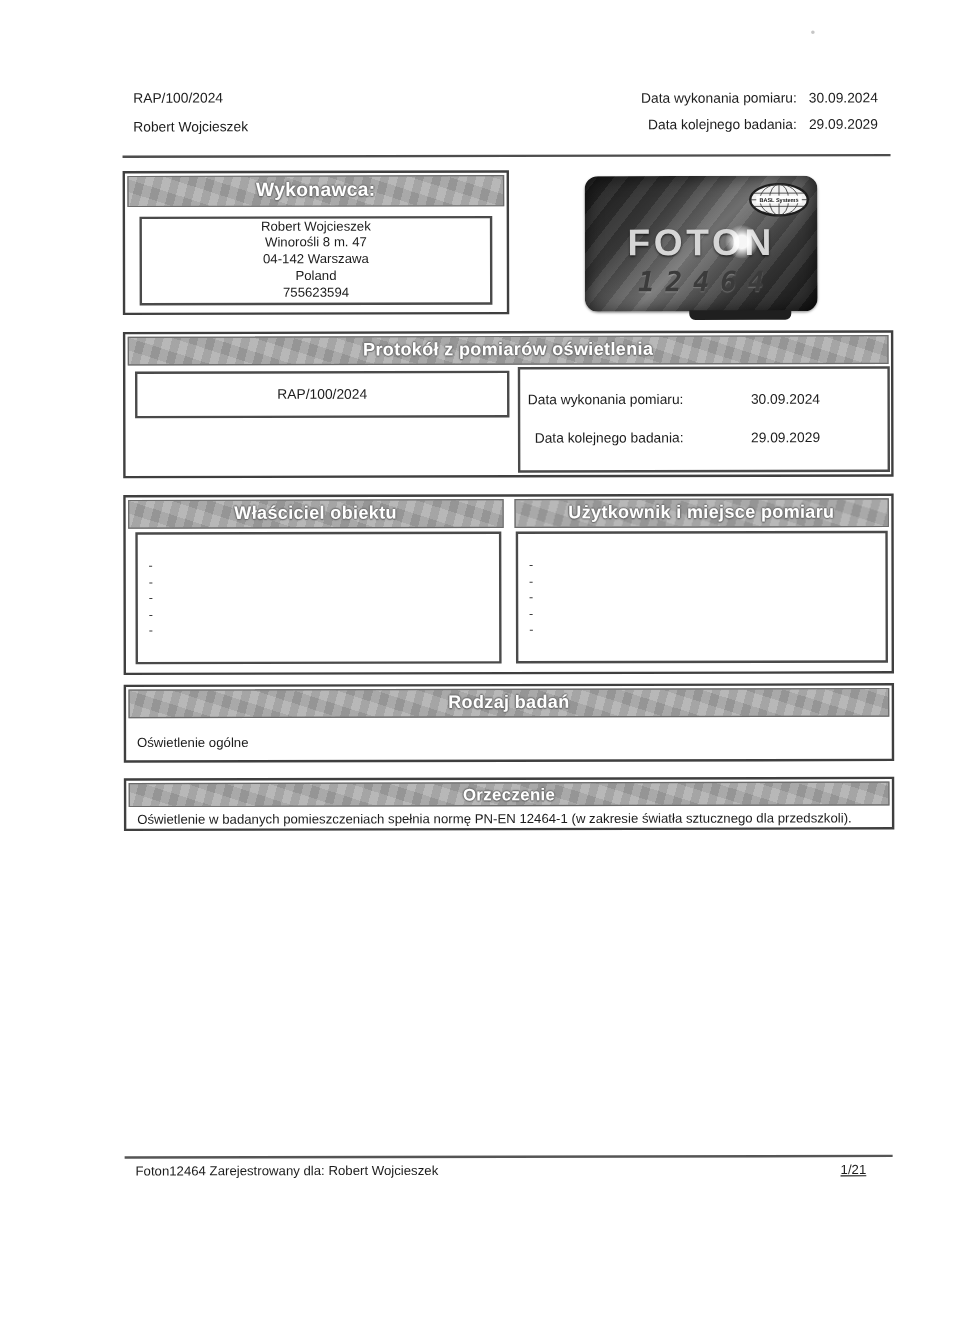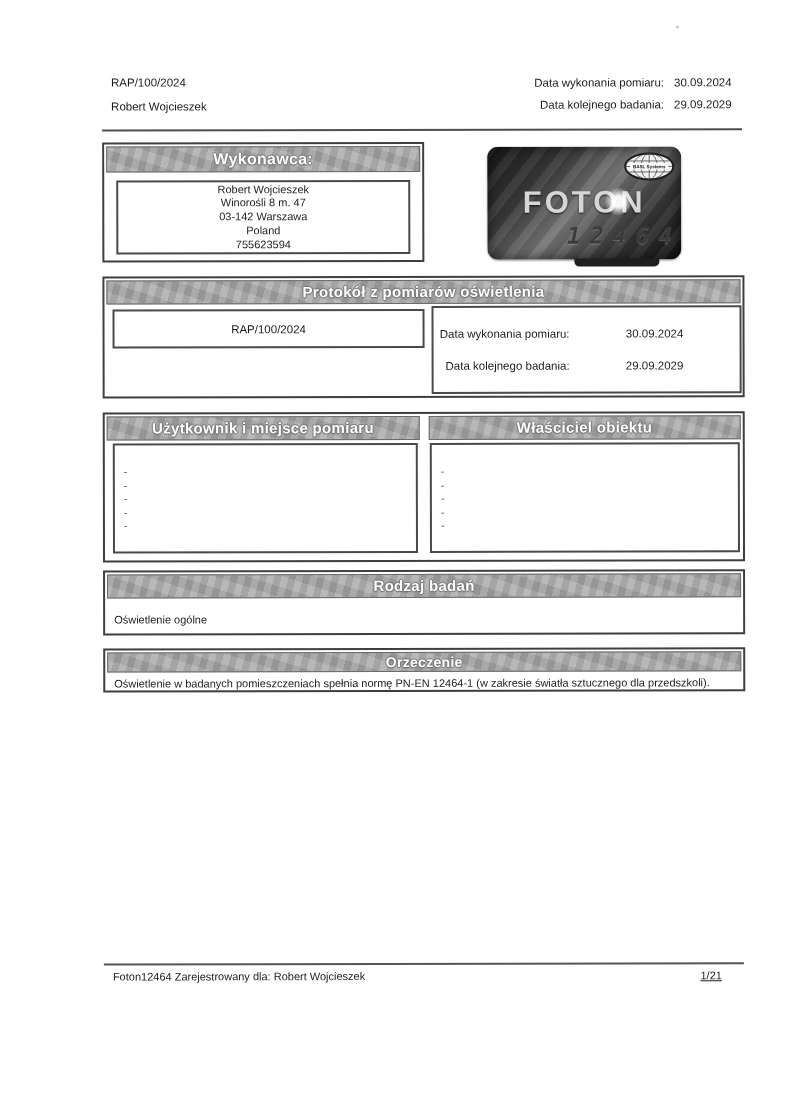--- a/index.html
+++ b/index.html
@@ -55,21 +55,21 @@
     position:absolute; left:0; top:40px; width:100%; text-align:center;
     font-size:31px; line-height:31px; font-weight:bold; letter-spacing:3px;
     color:#d6d6d6; text-shadow:0 1px 2px rgba(0,0,0,.7);
   }
   .device-glow {
     position:absolute; left:117px; top:41px; width:28px; height:28px; border-radius:50%;
     background:radial-gradient(circle, rgba(255,255,255,.95) 0 28%, rgba(255,255,255,.35) 55%, rgba(255,255,255,0) 72%);
     pointer-events:none;
   }
   .device-model {
-    position:absolute; left:0; top:78px; width:100%; text-align:right;
+    position:absolute; left:0; top:78px; width:100%; text-align:center;
     font-family:"DejaVu Sans Mono", monospace; font-style:italic; font-weight:bold;
     font-size:23px; line-height:23px; letter-spacing:9px; text-indent:9px;
     color:#3b3b3b; text-shadow:0 1px 1px rgba(255,255,255,.22);
   }
   .device-logo { position:absolute; right:6px; top:5px; }
   .device-tab { position:absolute; left:575px; top:259px; width:85px; height:8px; background:#1f1f1f; border-radius:0 0 5px 5px; }
 
   
   .sec-protokol { left:103px; top:276px; width:642px; height:122px; }
   .prot-ref {
@@ -125,21 +125,21 @@
       <div class="lbl">Data kolejnego badania:</div>
       <div class="val">29.09.2029</div>
     </div>
     <div class="rule rule-top"></div>
 
     <div class="section sec-wykonawca">
       <div class="bar">Wykonawca:</div>
       <div class="inner-box wyk-box">
         <div>Robert Wojcieszek</div>
         <div>Winorośli 8 m. 47</div>
-        <div>03-142 Warszawa</div>
+        <div>04-142 Warszawa</div>
         <div>Poland</div>
         <div>755623594</div>
       </div>
     </div>
 
     <div class="device">
       <div class="device-brand">FOTON</div>
       <div class="device-glow"></div>
       <div class="device-model">12464</div>
       <svg class="device-logo" width="52" height="30" viewBox="0 0 52 30">
@@ -166,22 +166,22 @@
         </div>
         <div class="prot-row">
           <span class="lbl">Data kolejnego badania:</span>
           <span class="val">29.09.2029</span>
         </div>
       </div>
     </div>
 
     <div class="section sec-owner">
       <div class="owner-bars">
+        <div class="bar">Właściciel obiektu</div>
         <div class="bar">Użytkownik i miejsce pomiaru</div>
-        <div class="bar">Właściciel obiektu</div>
       </div>
       <div class="inner-box owner-box-left">
         <div class="dash-col">
           <div class="dash">-</div>
           <div class="dash">-</div>
           <div class="dash">-</div>
           <div class="dash">-</div>
           <div class="dash">-</div>
         </div>
       </div>

